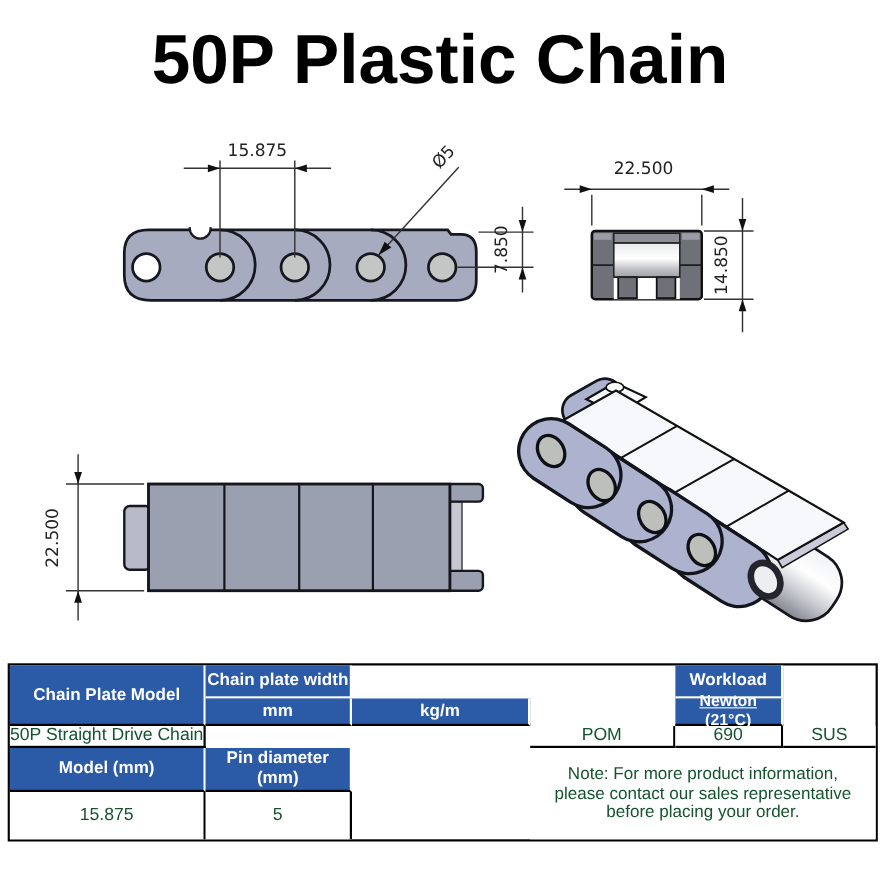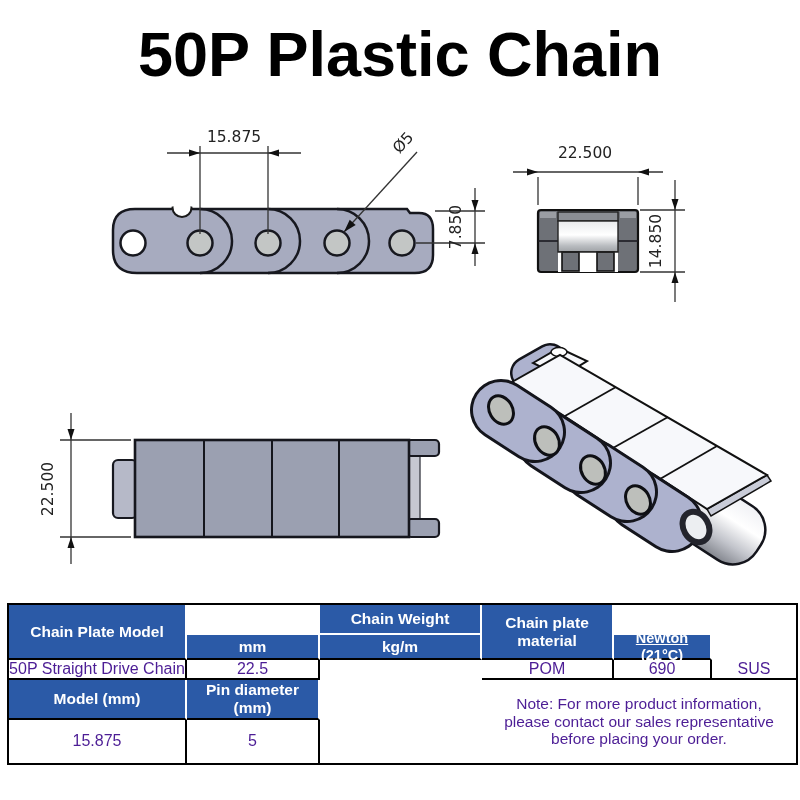--- a/index.html
+++ b/index.html
@@ -13,21 +13,21 @@
   .dimtxt{font-family:"DejaVu Sans",sans-serif;font-size:15.5px;fill:#222;}
   
   #spec{position:absolute;left:7px;top:603px;width:787px;
         display:grid;
         grid-template-columns:178px 133px 162px 132px 98px 84px;
         grid-template-rows:30px 25px 20px 40px 43px;
         border:2px solid #000000;box-sizing:content-box;background:#fff;}
   #spec .cell{display:flex;align-items:center;justify-content:center;text-align:center;
         box-sizing:border-box;line-height:1.15;}
   .blue{background:#2b5aa7;color:#fff;font-weight:bold;font-size:15.5px;}
-  .data{background:#fff;color:#4c1d95;font-size:16px;}
+  .data{background:#fff;color:#14532d;font-size:16px;}
   .brw{border-right:2px solid #fff;} .brk{border-right:2px solid #000;}
   .bbw{border-bottom:2px solid #fff;} .bbk{border-bottom:2px solid #000;}
   .small{font-size:14.5px;text-decoration:underline;}
   .note-cell{font-size:15.5px;line-height:1.5;padding:0 14px;}
 </style>
 </head>
 <body>
 
 <div id="page">
 
@@ -179,28 +179,27 @@
       <ellipse transform="translate(92,106) rotate(-30)" rx="11.5" ry="15"></ellipse>
       <ellipse transform="translate(138,135) rotate(-30)" rx="11.5" ry="15"></ellipse>
       <ellipse transform="translate(183,165) rotate(-30)" rx="11.5" ry="15"></ellipse>
     </g>
     <ellipse transform="translate(241,192) rotate(-30)" rx="12.5" ry="16" fill="#eceef1" stroke="#23242c" stroke-width="6"></ellipse>
   </svg>
 
   <div id="spec">
 
     <div class="cell blue brw bbk" style="grid-area:1/1/3/2">Chain Plate Model</div>
-    <div class="cell blue brw bbw" style="grid-area:1/3/2/4">Chain Weight</div>
-    <div class="cell blue brw bbk" style="grid-area:1/4/3/5">Chain plate material</div>
+    <div class="cell blue brw bbw" style="grid-area:1/2/2/3">Chain plate width</div>
+    <div class="cell blue brw bbw" style="grid-area:1/5/2/6">Workload</div>
     <div class="cell blue brw bbk" style="grid-area:2/2/3/3">mm</div>
     <div class="cell blue brw bbk" style="grid-area:2/3/3/4">kg/m</div>
     <div class="cell blue brw bbk small" style="grid-area:2/5/3/6">Newton (21°C)</div>
 
     <div class="cell data brk bbk" style="grid-area:3/1/4/2">50P Straight Drive Chain</div>
-    <div class="cell data brk bbk" style="grid-area:3/2/4/3">22.5</div>
     <div class="cell data brk bbk" style="grid-area:3/4/4/5">POM</div>
     <div class="cell data brk bbk" style="grid-area:3/5/4/6">690</div>
     <div class="cell data bbk" style="grid-area:3/6/4/7">SUS</div>
 
     <div class="cell blue brw bbk" style="grid-area:4/1/5/2">Model (mm)</div>
     <div class="cell blue brw bbk" style="grid-area:4/2/5/3">Pin diameter (mm)</div>
     <div class="cell data note-cell" style="grid-area:4/4/6/7">Note: For more product information, please contact our sales representative before placing your order.</div>
 
     <div class="cell data brk" style="grid-area:5/1/6/2">15.875</div>
     <div class="cell data brk" style="grid-area:5/2/6/3">5</div>

